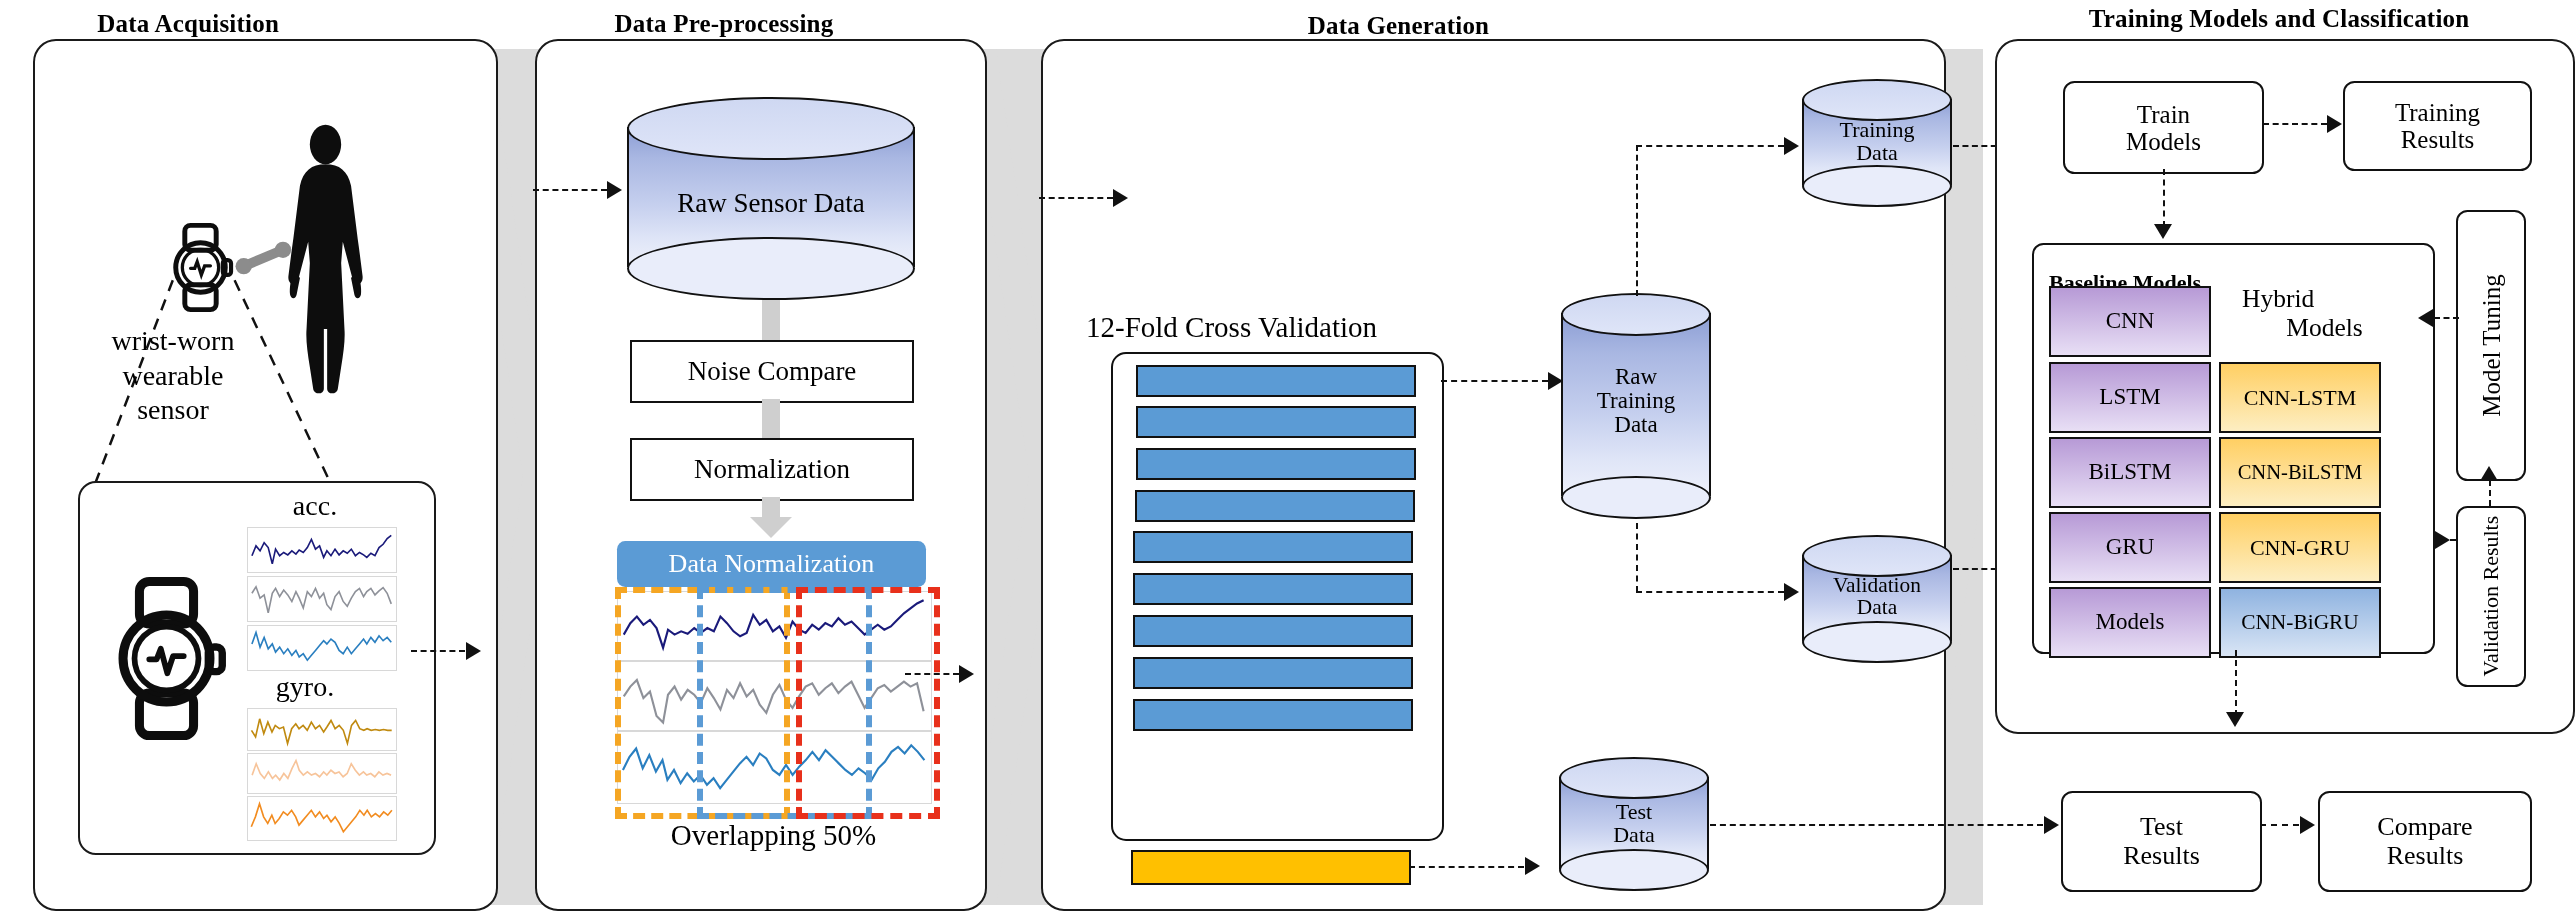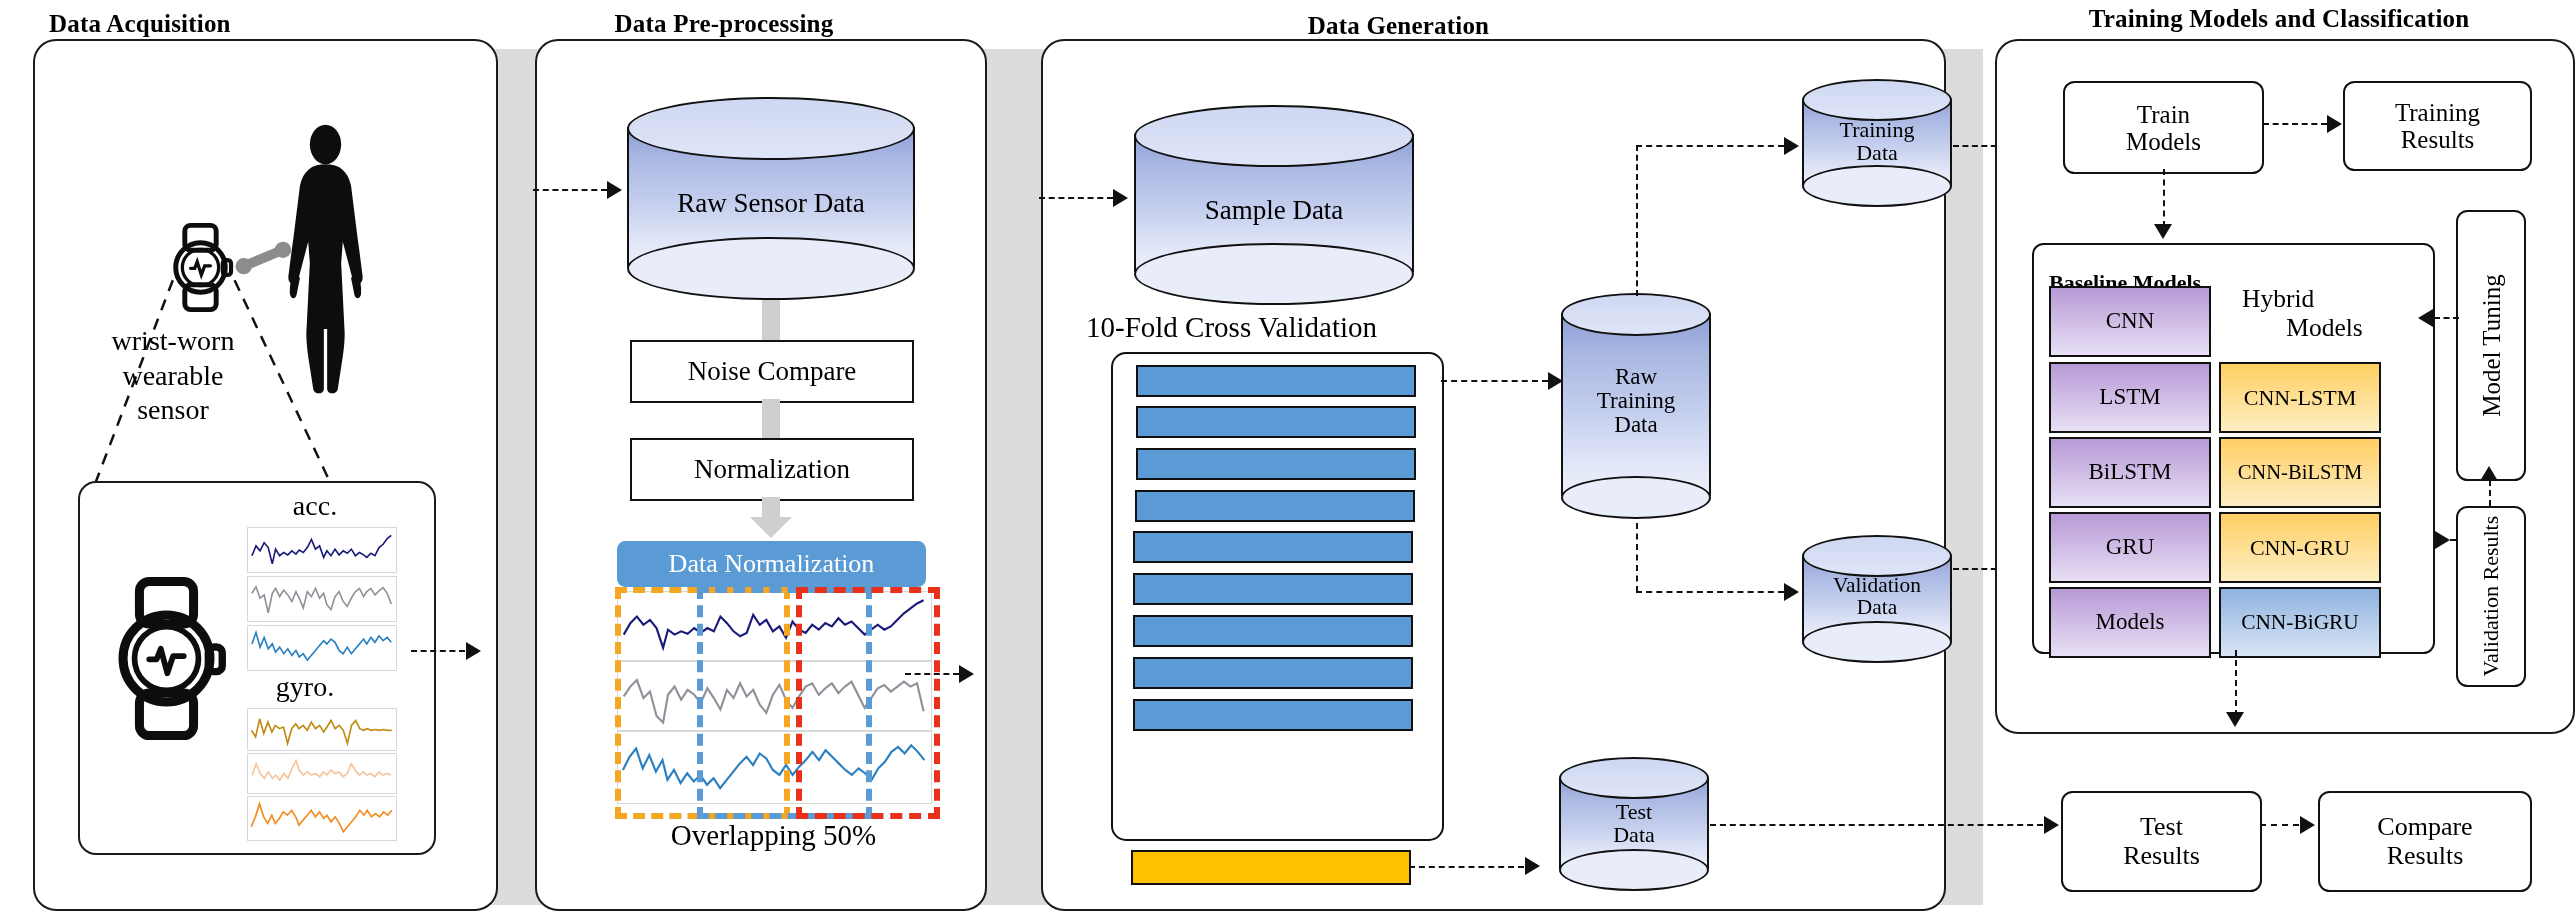--- a/index.html
+++ b/index.html
@@ -54,21 +54,21 @@
 
   
   .lbl-plain{position:absolute;white-space:nowrap;}
   .rot{transform:rotate(-90deg);transform-origin:center center;}
 </style>
 </head>
 <body>
 
 <div class="stage">
 
-  <div class="ptitle" style="left:49px;top:10px;width:230px;text-align:left;font-size:25px;">Data Acquisition</div>
+  <div class="ptitle" style="left:49px;top:10px;width:230px;text-align:right;font-size:25px;">Data Acquisition</div>
   <div class="ptitle" style="left:551px;top:10px;width:346px;text-align:center;font-size:25px;">Data Pre-processing</div>
   <div class="ptitle" style="left:1193px;top:11.5px;width:411px;text-align:center;font-size:25px;">Data Generation</div>
   <div class="ptitle" style="left:1991px;top:5px;width:576px;text-align:center;font-size:25px;">Training Models and Classification</div>
 
   <svg class="chev" style="left:461px;top:49px;width:91px;height:856px;" viewBox="0 0 110 1040" preserveAspectRatio="none">
     <polygon points="0,0 75,520 0,1040 35,1040 110,520 35,0" fill="#dcdcdc"></polygon>
   </svg>
   <svg class="chev" style="left:967px;top:49px;width:91px;height:856px;" viewBox="0 0 110 1040" preserveAspectRatio="none">
     <polygon points="0,0 75,520 0,1040 35,1040 110,520 35,0" fill="#dcdcdc"></polygon>
   </svg>
@@ -220,28 +220,22 @@
   <div class="lbl-plain" style="left:609px;top:819px;width:329px;text-align:center;font-size:29px;">Overlapping 50%</div>
 
   <div class="dash-h" style="left:905px;top:673px;width:54px;"></div>
   <div class="ah-r" style="left:959px;top:665px;"></div>
 
   <div class="panel" style="left:1041px;top:39px;width:901px;height:868px;"></div>
 
   <div class="dash-h" style="left:1039px;top:197px;width:74px;"></div>
   <div class="ah-r" style="left:1113px;top:189px;"></div>
 
-  <div class="cyl" style="left:1134px;top:105px;width:280px;height:196px;">
-    <div class="body" style="top:29px;height:138px;"></div>
-    <div class="top" style="top:0;height:58px;"></div>
-    <div class="bot" style="top:138px;height:58px;z-index:1;"></div>
-    <div class="lbl" style="top:91px;font-size:27px;">Sample Data</div>
-  </div>
-
-  <div class="lbl-plain" style="left:1086px;top:311px;width:461px;text-align:left;font-size:29px;">10-Fold  Cross Validation</div>
+
+  <div class="lbl-plain" style="left:1086px;top:311px;width:461px;text-align:left;font-size:29px;">12-Fold  Cross Validation</div>
 
   <div class="foldbox" style="left:1111px;top:352px;width:329px;height:485px;"></div>
   <div class="fold" style="left:1136px;top:365px;width:276px;height:28px;background:#5B9BD5;"></div>
   <div class="fold" style="left:1136px;top:406px;width:276px;height:28px;background:#5B9BD5;"></div>
   <div class="fold" style="left:1136px;top:448px;width:276px;height:28px;background:#5B9BD5;"></div>
   <div class="fold" style="left:1135px;top:490px;width:276px;height:28px;background:#5B9BD5;"></div>
   <div class="fold" style="left:1133px;top:531px;width:276px;height:28px;background:#5B9BD5;"></div>
   <div class="fold" style="left:1133px;top:573px;width:276px;height:28px;background:#5B9BD5;"></div>
   <div class="fold" style="left:1133px;top:615px;width:276px;height:28px;background:#5B9BD5;"></div>
   <div class="fold" style="left:1133px;top:657px;width:276px;height:28px;background:#5B9BD5;"></div>

